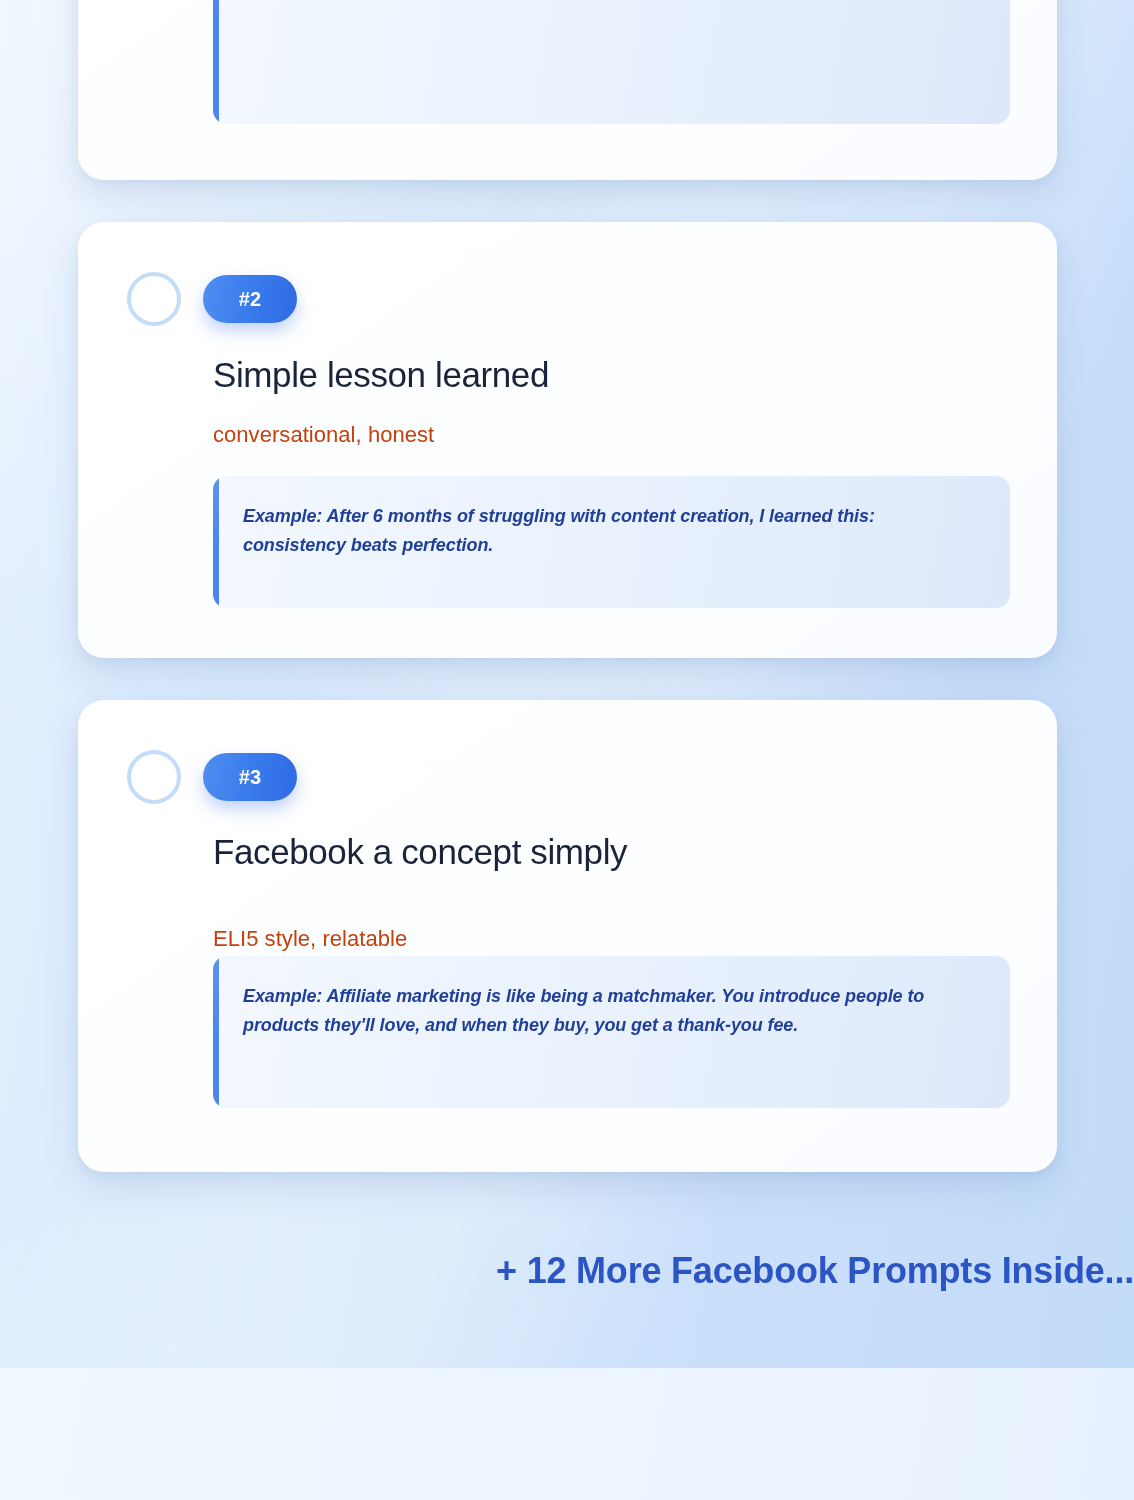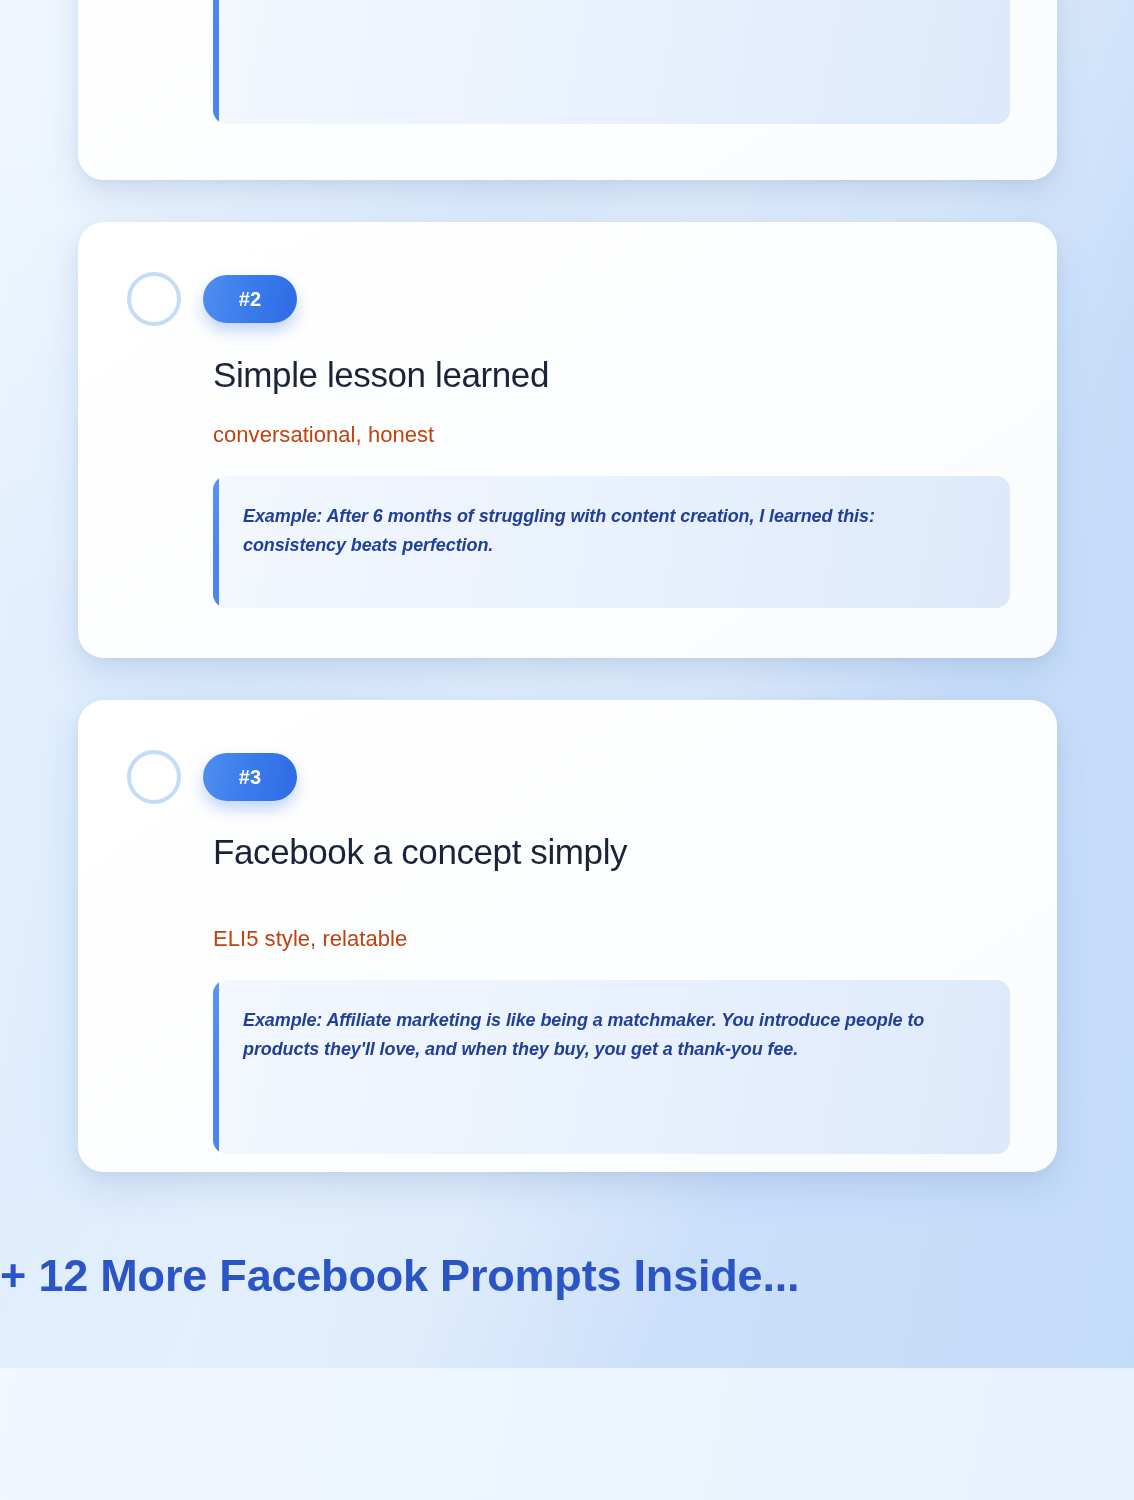--- a/index.html
+++ b/index.html
@@ -142,29 +142,29 @@
     font-style:italic;
     font-weight:bold;
     color:#1f3f98;
     line-height:1.62;
     letter-spacing:-0.1px;
   }
 
   
   #example-1 { top:-94px; height:218px; }
   #example-2 { top:476px; height:132px; }
-  #example-3 { top:980px; height:174px; }
+  #example-3 { top:956px; height:152px; }
 
   
   #more-prompts {
     position:absolute;
     left:0; right:0;
     top:1250px;
-    text-align:left;
-    font-size:45px;
+    text-align:right;
+    font-size:36px;
     font-weight:bold;
     color:#2b54c4;
     letter-spacing:-0.2px;
   }
 </style>
 </head>
 <body>
 
 <div id="bg">
   <div id="bg-band"></div>

